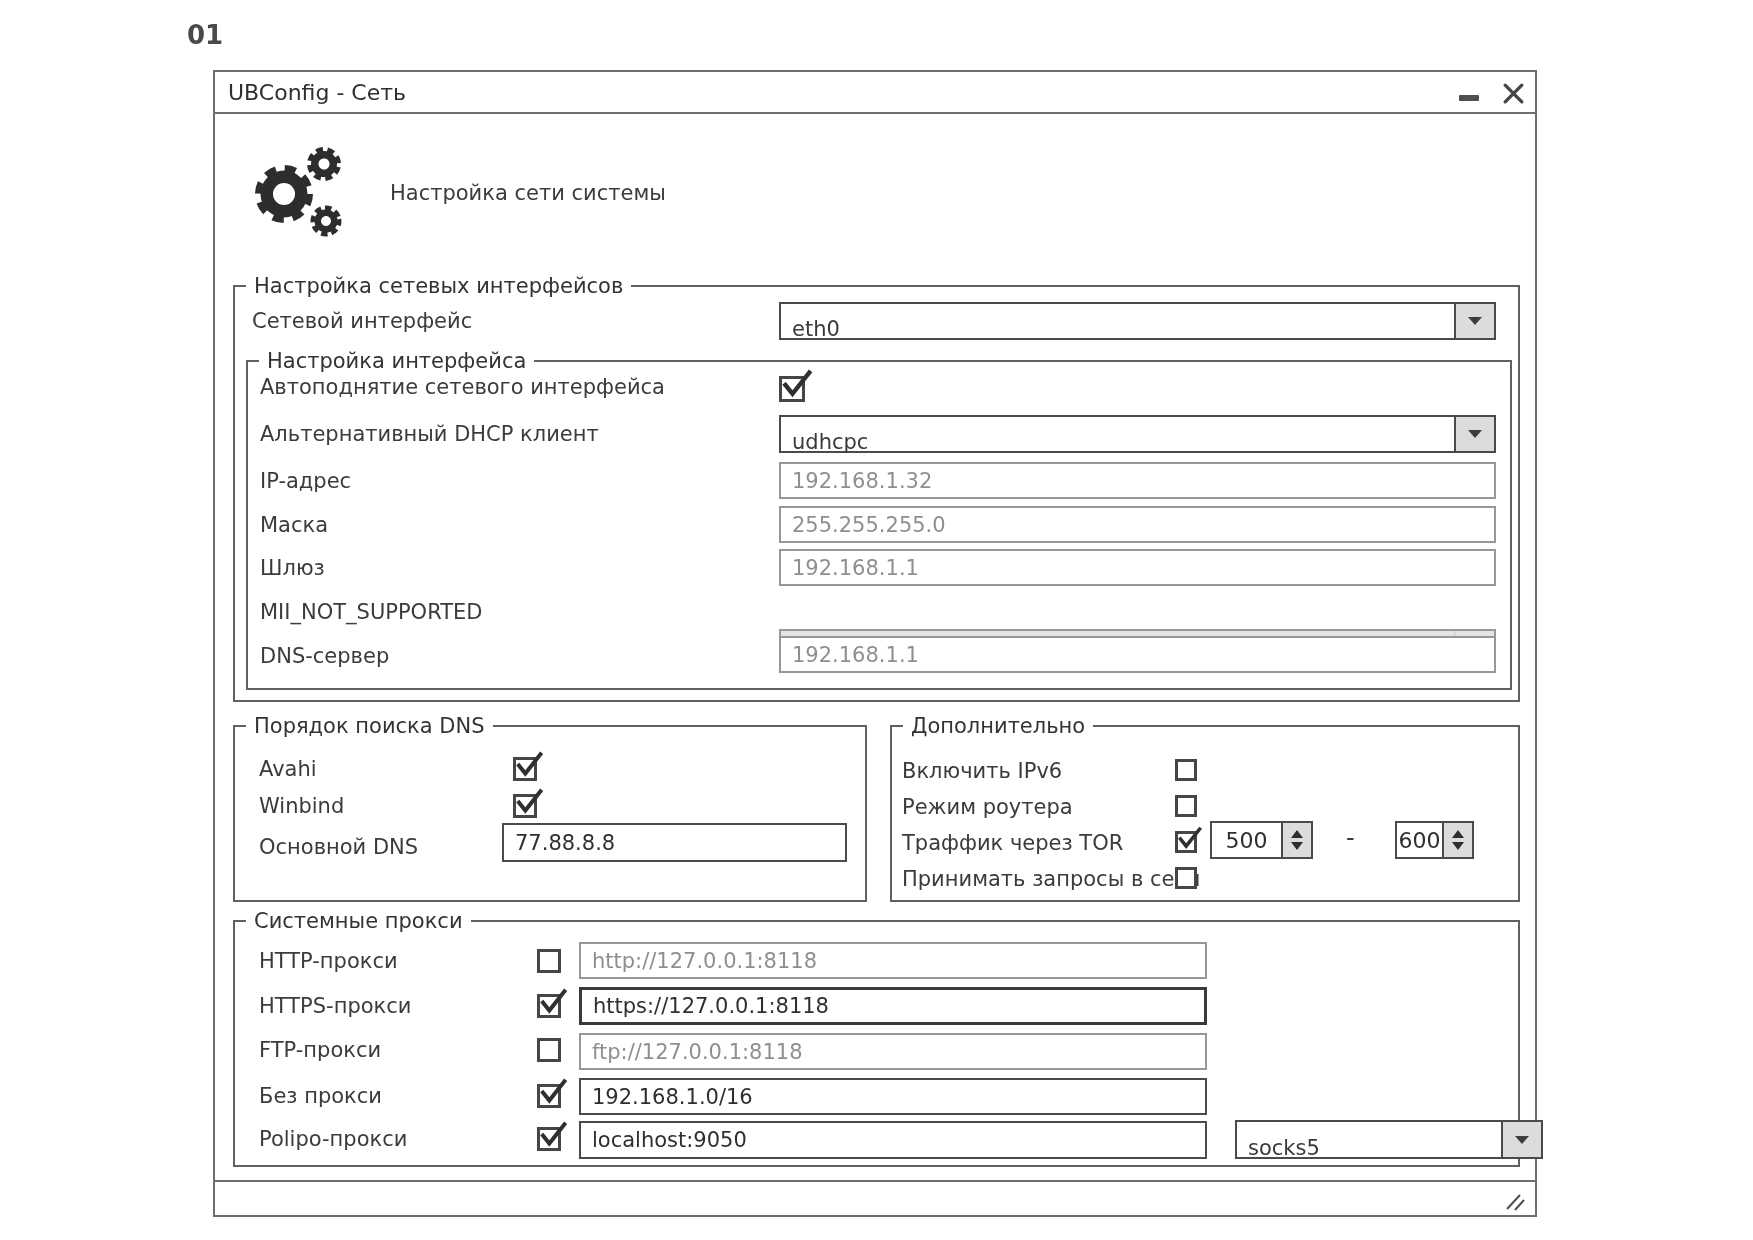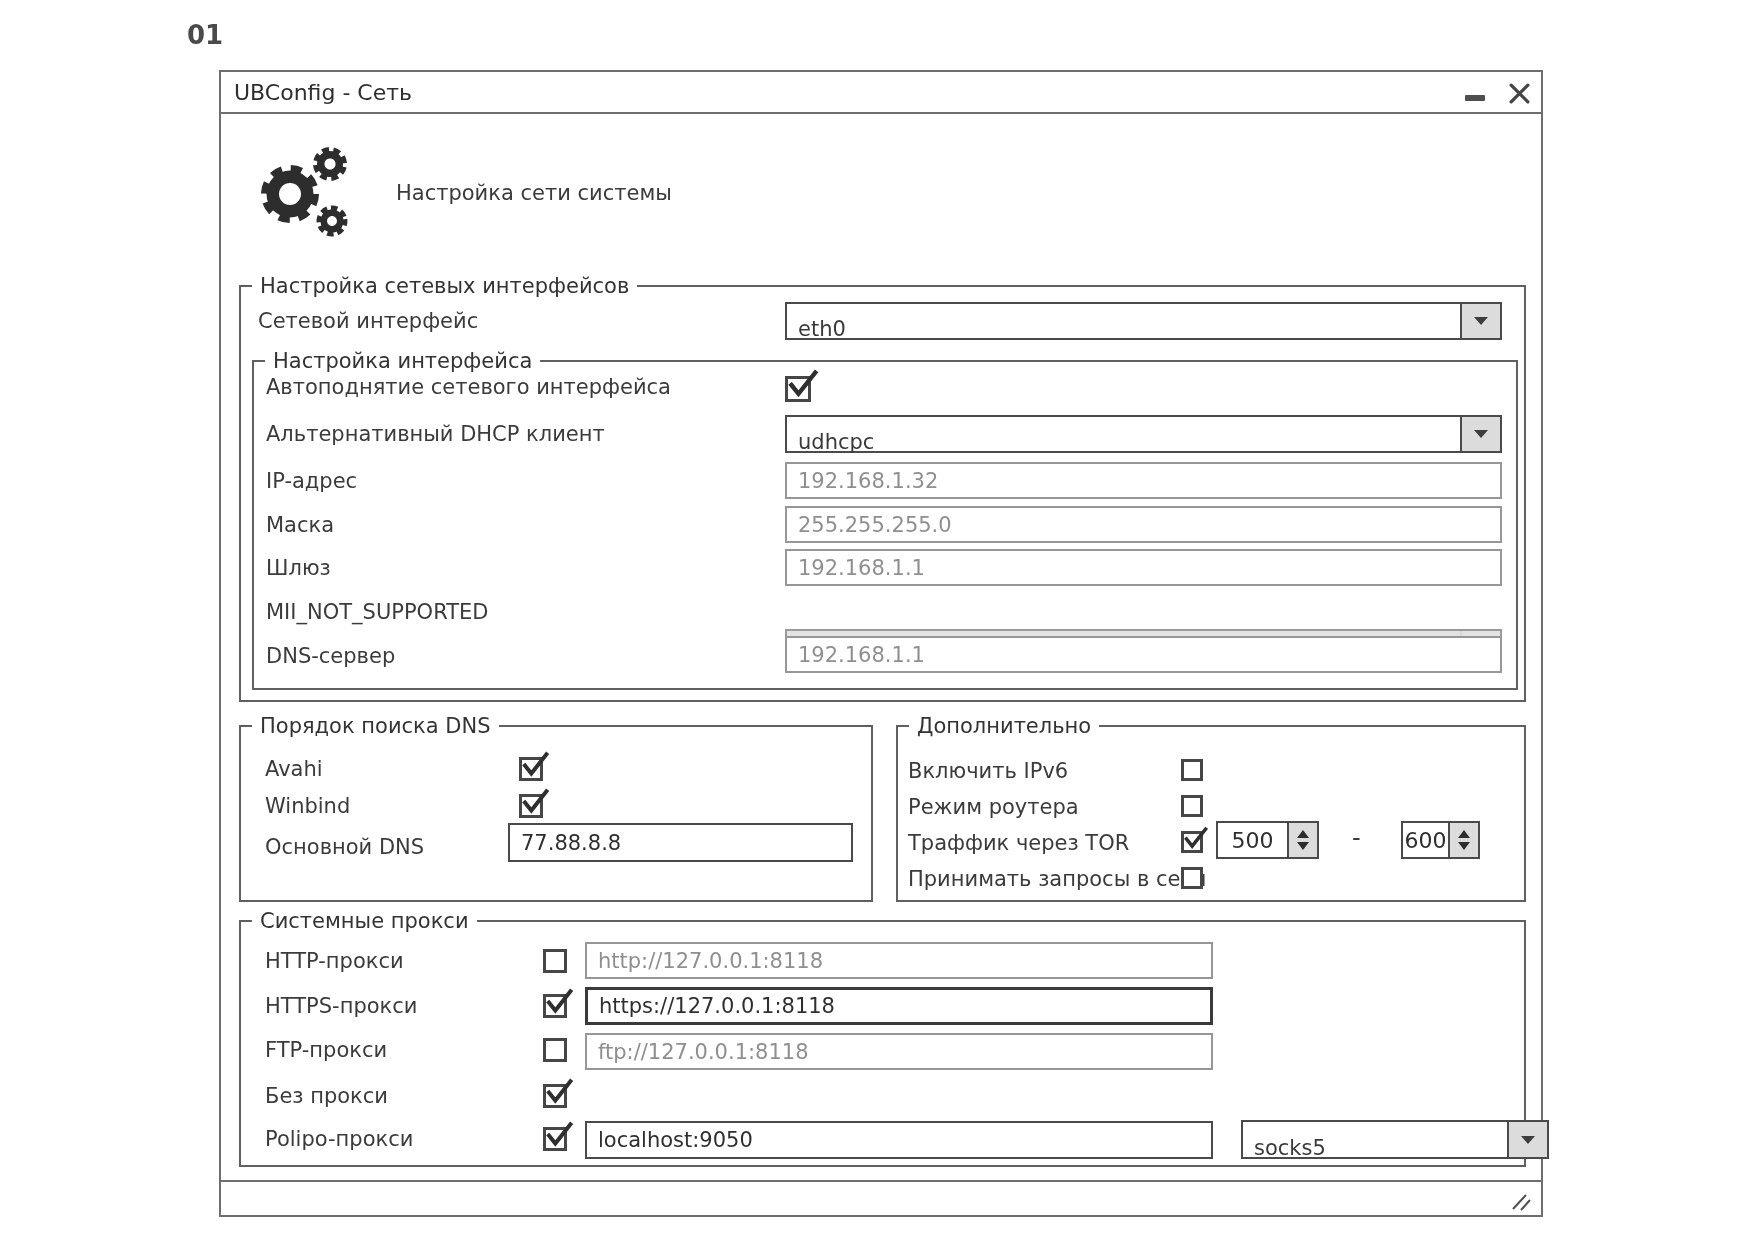--- a/index.html
+++ b/index.html
@@ -2,21 +2,21 @@
 <html><head>
 <meta charset="utf-8">
 <style>
   * { margin:0; padding:0; box-sizing:border-box; }
   html,body { background:#ffffff; }
   #canvas { position:relative; width:1753px; height:1240px; background:#fff;
             font-family:"DejaVu Sans", sans-serif; overflow:hidden; }
   .abs { position:absolute; }
   #page-label { left:187px; top:20px; font-size:26px; font-weight:bold; color:#4a4a4a; }
 
-  #window { left:219px; top:70px; width:1324px; height:1147px; background:#fff;
+  #window { left:213px; top:70px; width:1324px; height:1147px; background:#fff;
             border:2px solid #6e6e6e;padding-left:48px; }
   #titlebar { position:absolute; left:0; top:0; right:0; height:42px; border-bottom:2px solid #6e6e6e; }
   #title { position:absolute; left:13px; top:8px; font-size:22px; color:#2f2f2f; white-space:nowrap; }
   #min-btn { position:absolute; right:56px; top:23px; width:20px; height:6px; background:#4f4f4f; border-radius:1px; }
   #close-btn { position:absolute; right:9px; top:9px; width:25px; height:25px; }
 
   .lbl { position:absolute; font-size:21px; line-height:26px; color:#3b3b3b; white-space:nowrap; }
   .grp { position:absolute; border:2px solid #606060; }
   .legend { position:absolute; top:-14px; left:11px; background:#fff; padding:0 8px;
             font-size:21px; line-height:26px; color:#333; white-space:nowrap; }
@@ -224,20 +224,21 @@
       
     </div>
     <div class="tfield" style="left:364px; top:961px; width:628px; height:37px;">ftp://127.0.0.1:8118</div>
 
     <div class="lbl" style="left:44px; top:1011px;">Без прокси</div>
     <div class="cb checked" style="left:322px; top:1012px; width:24px; height:24px;">
       <svg viewBox="0 0 34 32">
           <path d="M5 16 L13 26 L32 2" fill="none" stroke="#2f2f2f" stroke-width="5" stroke-linecap="square"></path>
         </svg>
     </div>
+    <div class="tfield filled" style="left:364px; top:1006px; width:628px; height:37px;">192.168.1.0/16</div>
 
     <div class="lbl" style="left:44px; top:1054px;">Polipo-прокси</div>
     <div class="cb checked" style="left:322px; top:1055px; width:24px; height:24px;">
       <svg viewBox="0 0 34 32">
           <path d="M5 16 L13 26 L32 2" fill="none" stroke="#2f2f2f" stroke-width="5" stroke-linecap="square"></path>
         </svg>
     </div>
     <div class="tfield filled" style="left:364px; top:1049px; width:628px; height:38px;">localhost:9050</div>
 
     <div class="combo" style="left:1020px; top:1048px; width:308px; height:39px;">

